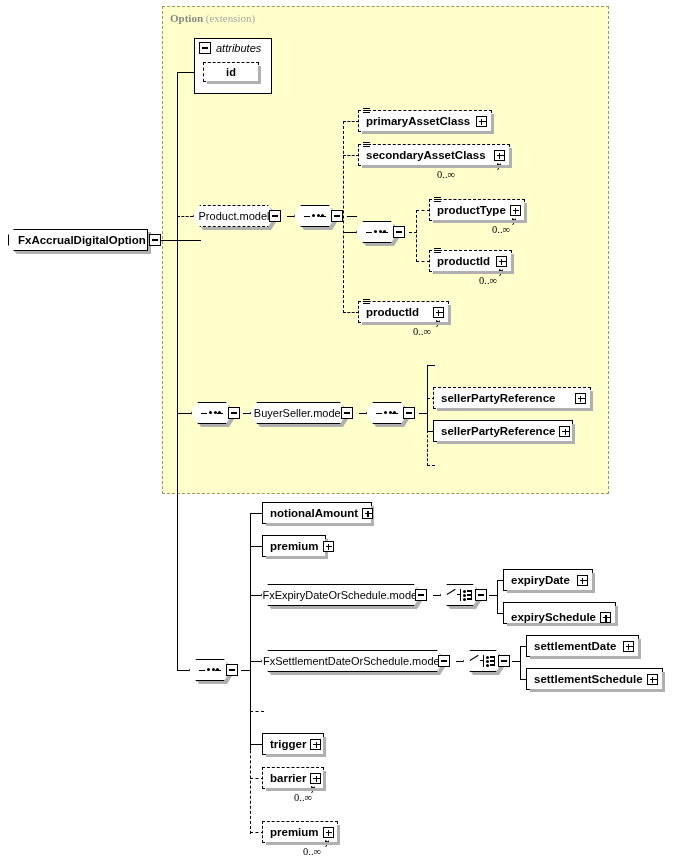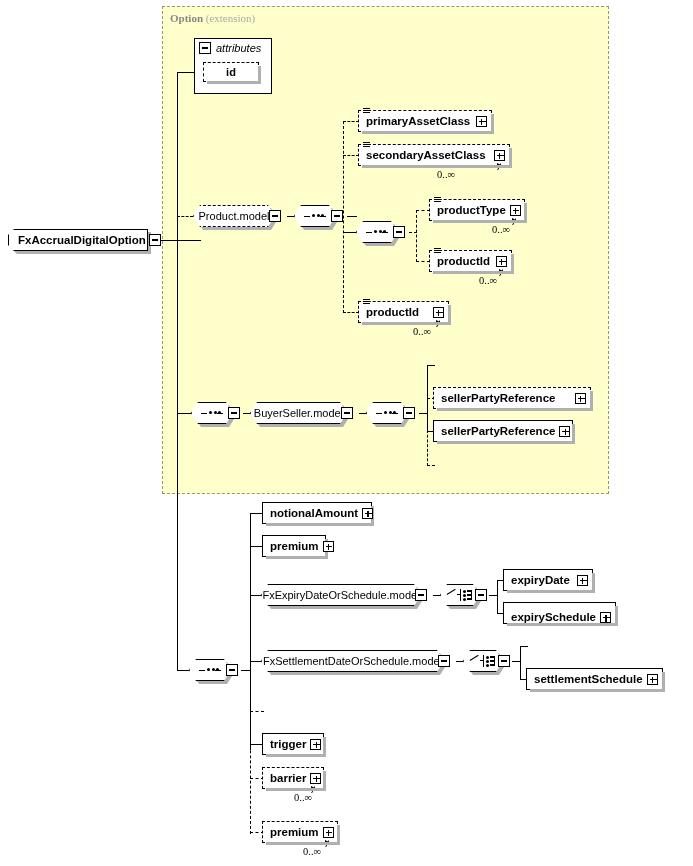--- a/index.html
+++ b/index.html
@@ -567,20 +567,27 @@
       </span>
     </div>
     <div class="minusbox" style="left:35px;top:5px;">
         <i class="h"></i>
       </div>
   </div>
   <div class="ln lnh" style="left:512px;top:661px;width:9px;"></div>
   <div class="ln lnv" style="left:520px;top:646px;height:34px;"></div>
 
   <div class="ln lnh" style="left:520px;top:646px;width:8px;"></div>
+  <div class="el" style="left:526px;top:635px;width:113px;">
+    <span class="lbl">settlementDate</span>
+    <span class="plus">
+        <i class="h"></i>
+        <i class="v"></i>
+      </span>
+  </div>
 
   <div class="ln lnh" style="left:520px;top:679px;width:8px;"></div>
   <div class="el" style="left:526px;top:668px;width:137px;">
     <span class="lbl">settlementSchedule</span>
     <span class="plus">
         <i class="h"></i>
         <i class="v"></i>
       </span>
   </div>
 

